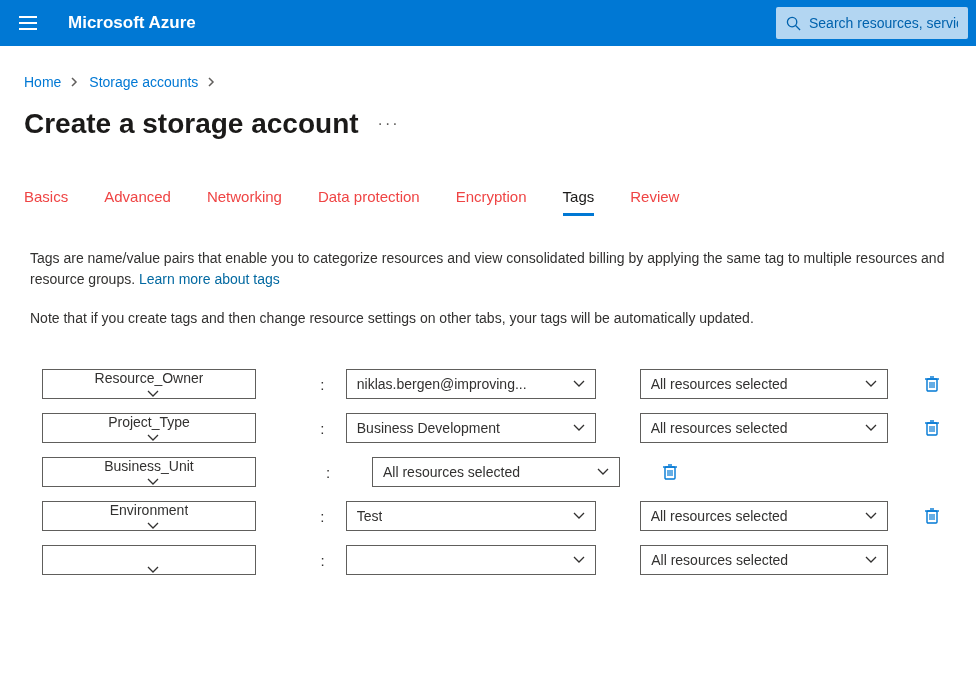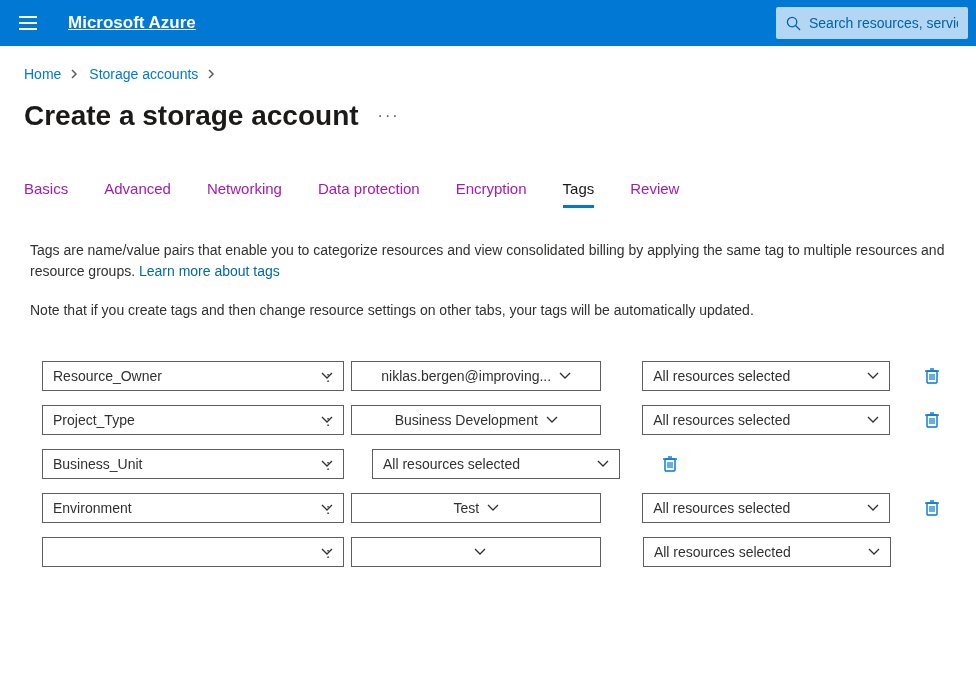--- a/index.html
+++ b/index.html
@@ -28,21 +28,20 @@
       height: 40px;
       display: flex;
       align-items: center;
       justify-content: center;
       cursor: pointer;
     }
     .brand {
       font-size: 17px;
       font-weight: 600;
       margin-left: 20px;
-      text-decoration: underline;
     }
     .topbar-spacer {
       flex: 1;
     }
     .search-box {
       background: #b3d6f2;
       height: 32px;
       width: 192px;
       border-radius: 2px;
       display: flex;
@@ -61,21 +60,21 @@
       white-space: nowrap;
       overflow: hidden;
     }
     .content {
       padding: 0 24px;
     }
     .breadcrumb {
       display: flex;
       align-items: center;
       gap: 10px;
-      margin-top: 20px;
+      margin-top: 28px;
       font-size: 14px;
     }
     .breadcrumb a {
       color: #0078d4;
       text-decoration: none;
     }
     .breadcrumb-sep {
       color: #605e5c;
     }
     .page-title-row {
@@ -97,21 +96,21 @@
       padding: 4px;
     }
     .tabs {
       display: flex;
       gap: 36px;
       margin-top: 48px;
       border-bottom: none;
     }
     .tab {
       font-size: 15px;
-      color: #a21caf;
+      color: #ef4444;
       padding-bottom: 8px;
       cursor: pointer;
     }
     .tab.active {
       color: #1b1a19;
       font-weight: 400;
       border-bottom: 3px solid #0078d4;
     }
     .description {
       margin-top: 32px;
@@ -164,22 +163,22 @@
       color: #323130;
       cursor: pointer;
       background: #fff;
       overflow: hidden;
     }
     .dropdown-text {
       white-space: nowrap;
       overflow: hidden;
       text-overflow: ellipsis;
     }
-    .col-name .dropdown { width: 302px; }
-    .col-value .dropdown { width: 250px; justify-content: center; }
+    .col-name .dropdown { width: 214px; flex-direction: column; }
+    .col-value .dropdown { width: 250px; }
     .col-resource .dropdown { width: 248px; gap: 15px; }
     .chevron {
       flex-shrink: 0;
       margin-left: 8px;
     }
     .sep-colon {
       font-size: 15px;
       color: #323130;
       text-align: left;
       padding-left: 4px;

